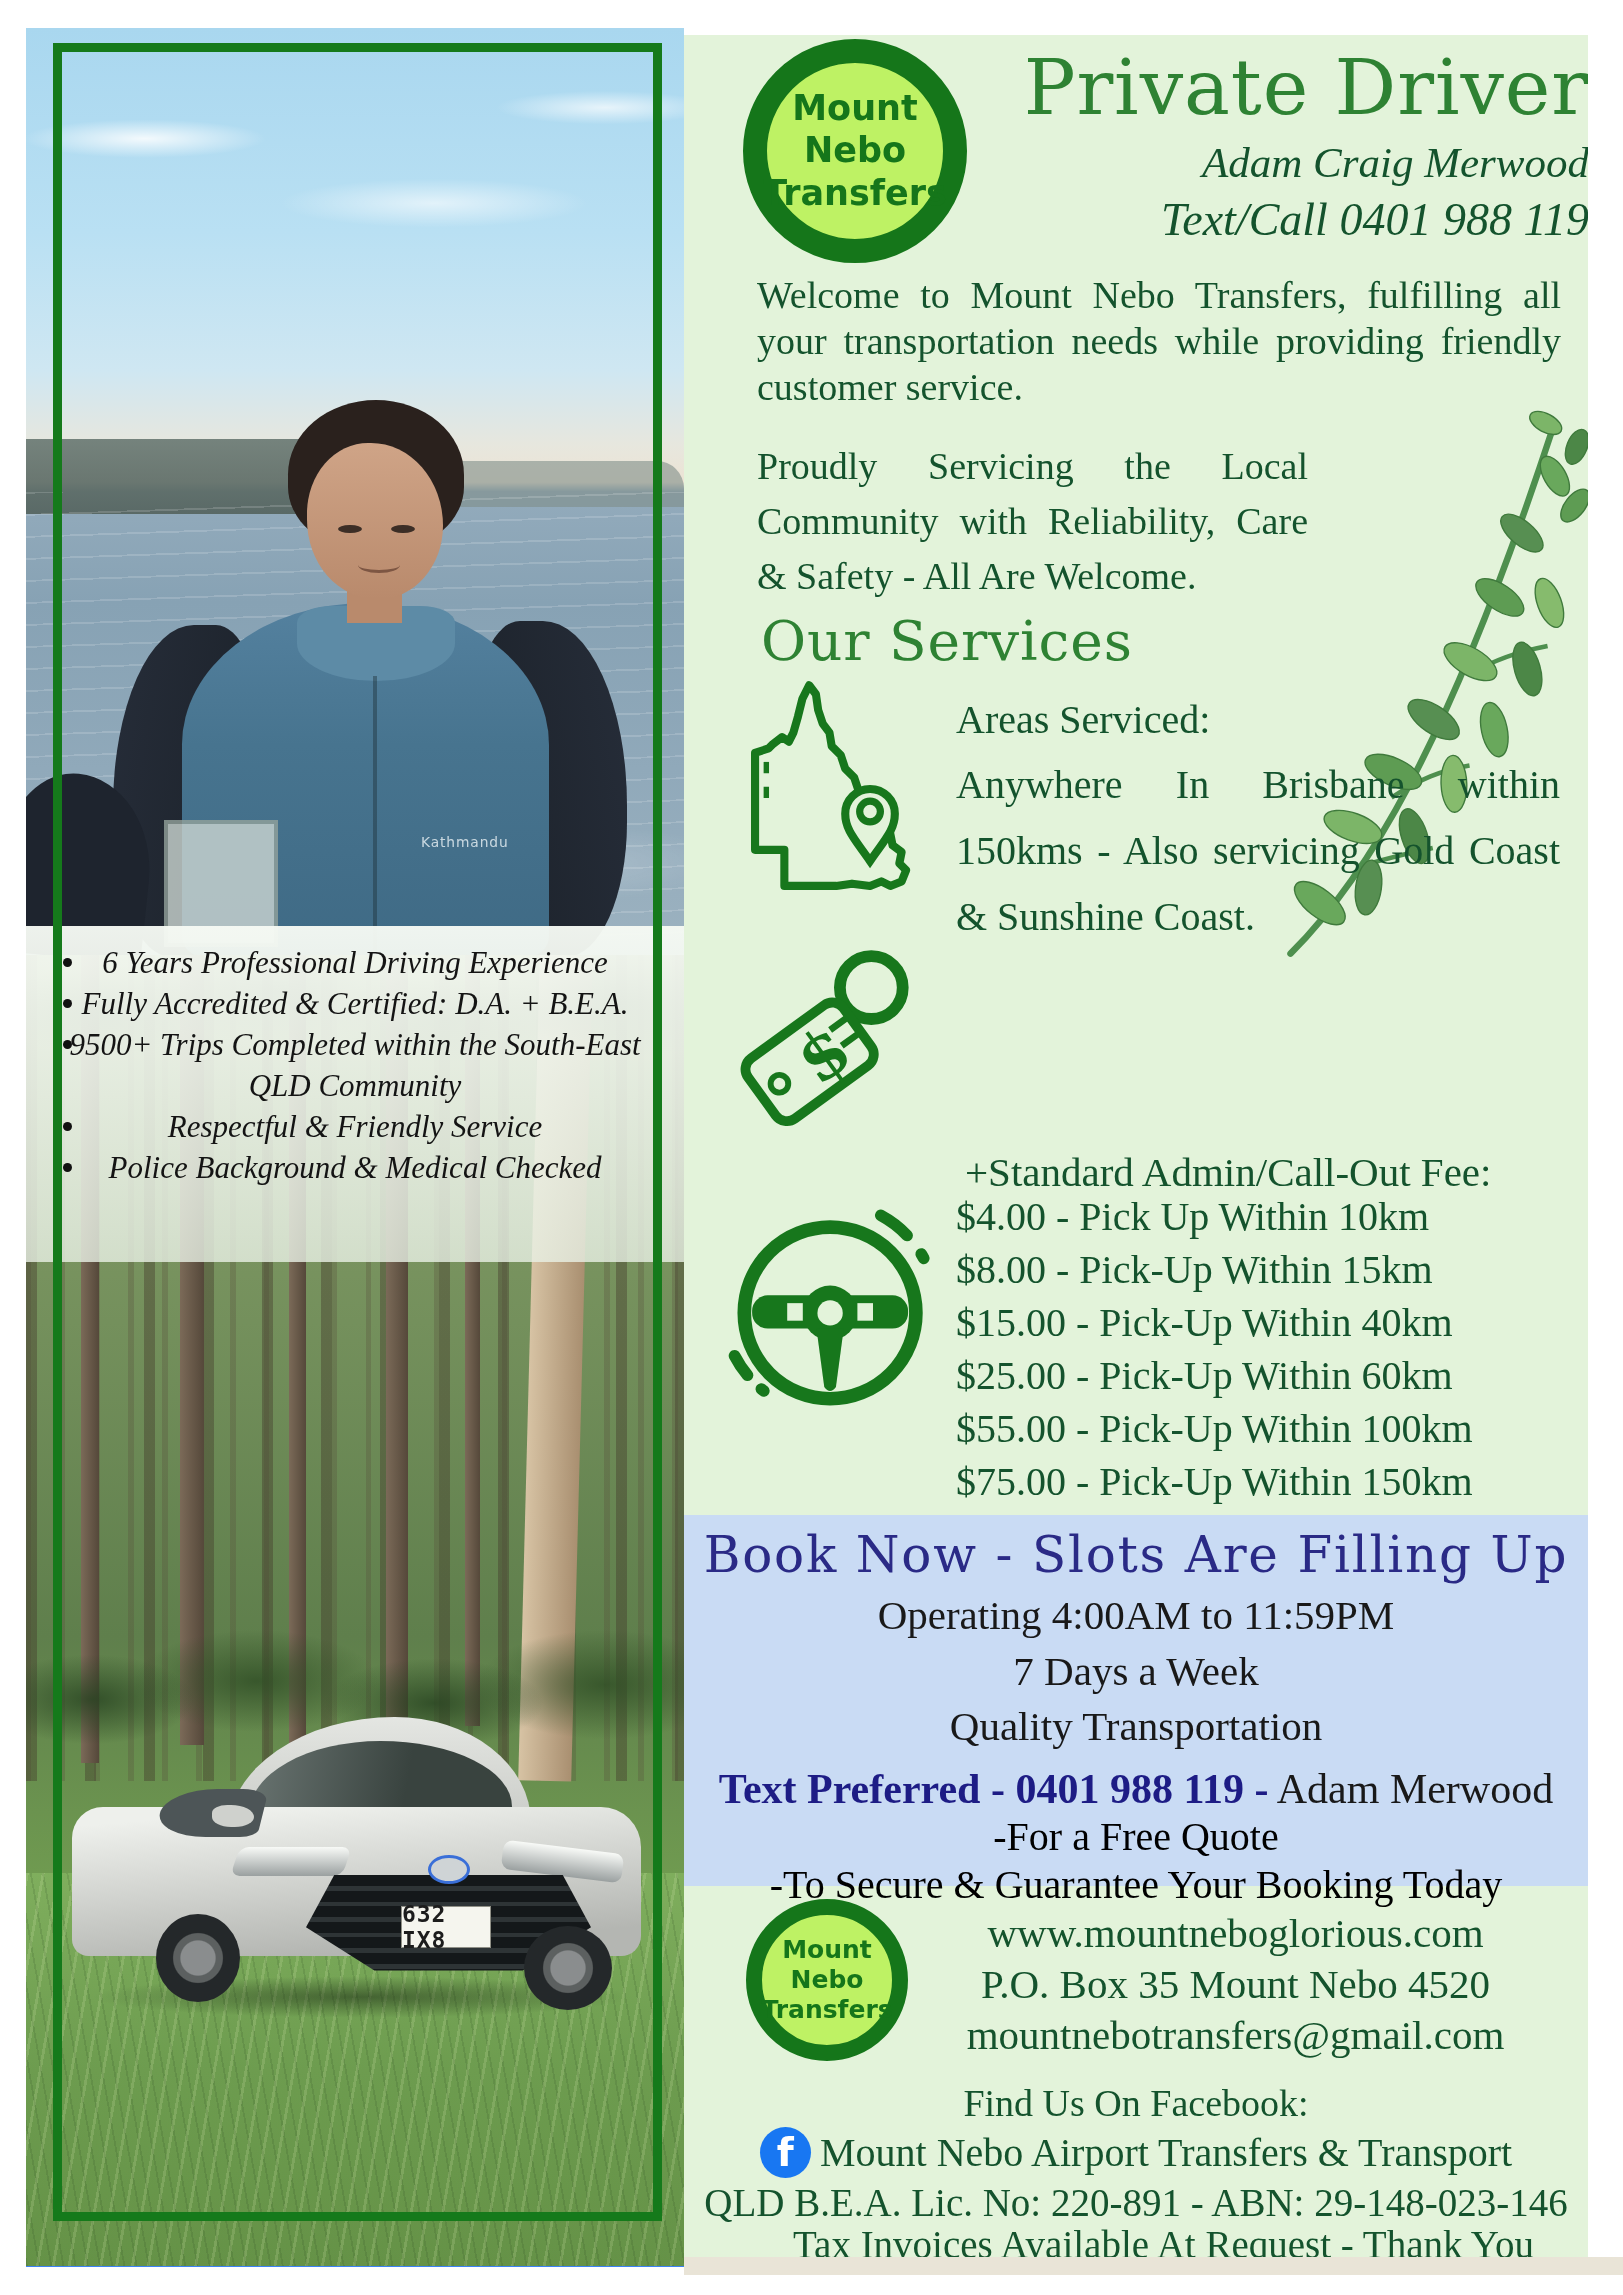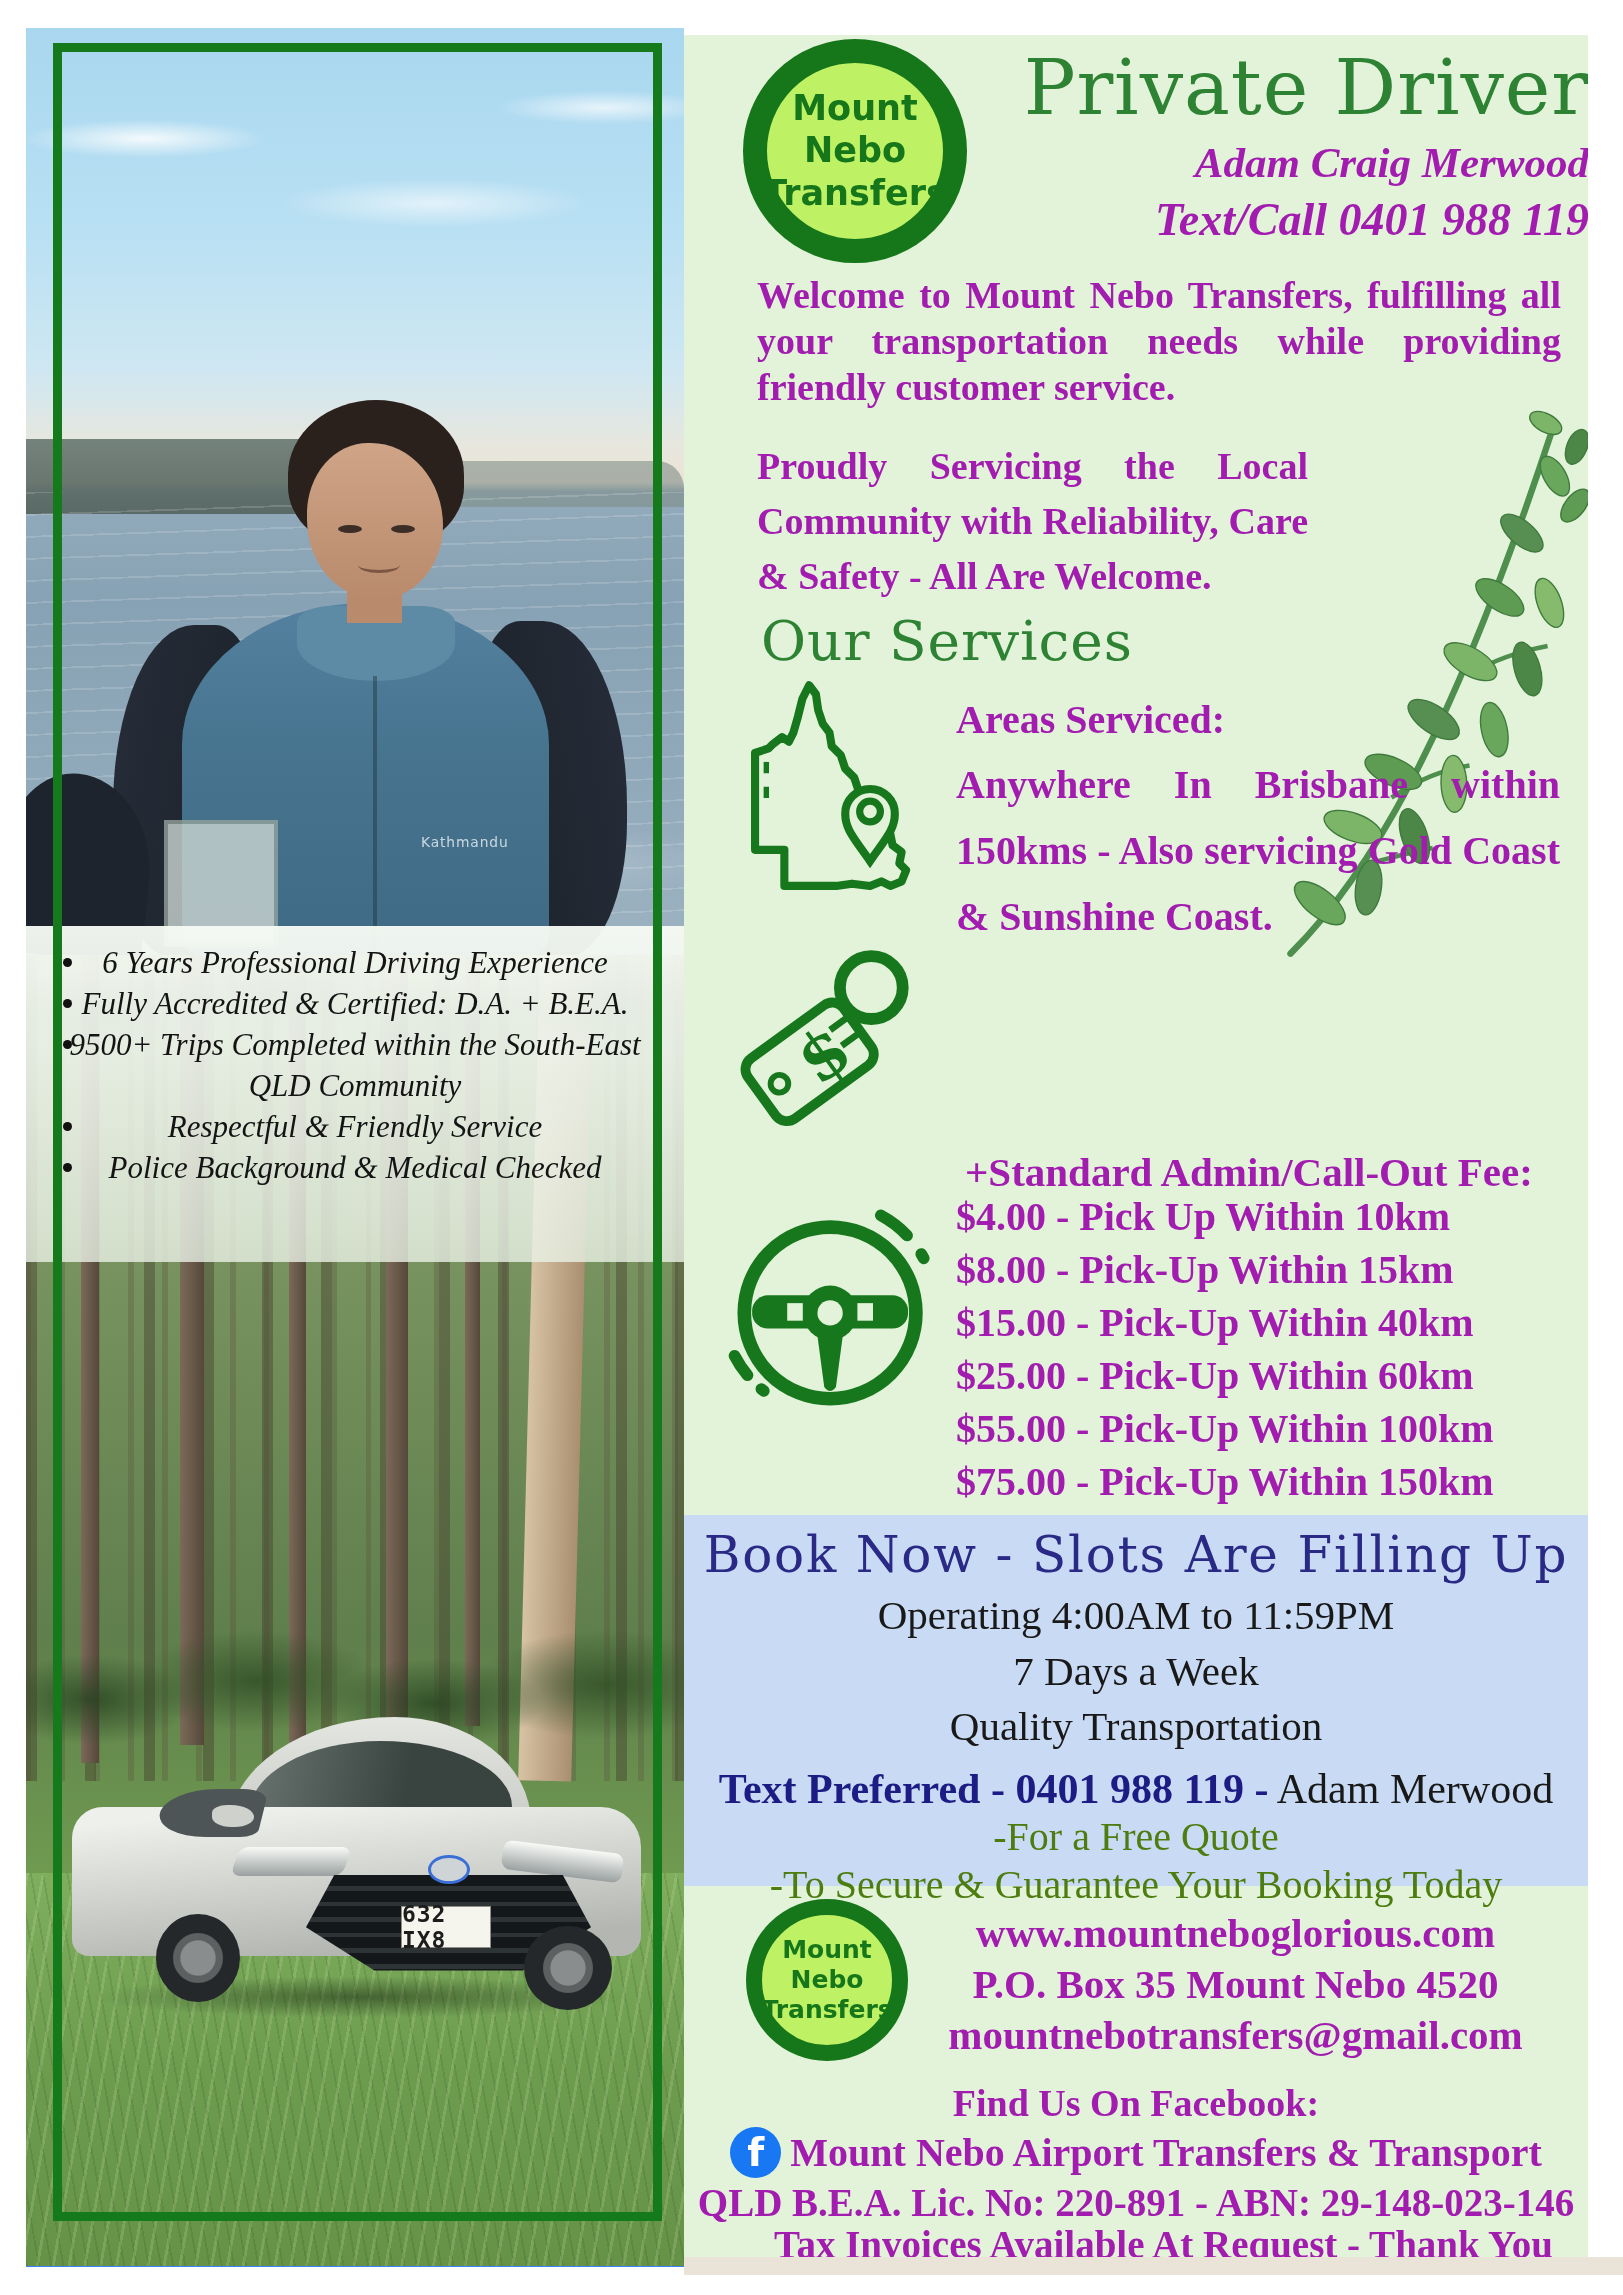--- a/index.html
+++ b/index.html
@@ -97,21 +97,21 @@
   .c-plate{position:absolute;left:329px;top:189px;width:90px;height:42px;background:#f5f5ee;border:1.8px solid #8f8f86;
     box-sizing:border-box;display:flex;align-items:center;justify-content:center;
     font-family:"DejaVu Sans Mono",monospace;font-weight:bold;font-size:23px;color:#1c1c1c;letter-spacing:0.9px;z-index:4;}
   .c-wheel{position:absolute;border-radius:50%;
     background:radial-gradient(circle,#8a8d8e 0 28%,#5c6060 30% 40%,#24282a 42% 100%);}
   .c-shadow{position:absolute;left:18.4px;top:259px;width:542px;height:42px;border-radius:50%;
     background:radial-gradient(ellipse,rgba(20,35,15,.5),transparent 70%);}
 
   
   .panel{position:absolute;left:684px;top:35px;width:904px;height:2230px;background:#e3f3da;overflow:hidden;}
-  .green{color:#a21caf;font-weight:bold;}
+  .green{color:#14532d;}
   .display{font-family:"DejaVu Serif",serif;font-weight:400;}
 
   .logo{border-radius:50%;background:#bef264;border-style:solid;border-color:#15761a;
     display:flex;flex-direction:column;align-items:center;justify-content:center;box-sizing:border-box;
     font-family:"DejaVu Sans",sans-serif;font-weight:bold;color:#15761a;text-align:center;}
   .logo-header{left:59px;top:3.7px;width:224px;height:224px;border-width:24px;font-size:35px;line-height:1.22;}
   .logo-footer{left:62px;top:1864px;width:162px;height:162px;border-width:16.5px;font-size:25px;line-height:1.2;}
 
   .title-block{left:290px;top:13px;width:615px;text-align:right;}
   .title{font-size:77px;letter-spacing:0.9px;color:#2e8233;line-height:1.05;}
@@ -133,21 +133,21 @@
   .u{text-decoration:underline;text-underline-offset:6.4px;text-decoration-thickness:2.8px;}
   .fee-heading{left:281px;top:1113px;width:606px;font-size:41px;}
   .wheel-wrap{left:33px;top:1143px;width:234px;height:262px;}
   .fees{left:272px;top:1155px;width:624px;font-size:40px;line-height:53px;}
 
   .blue{left:0;top:1480px;width:100%;height:371px;background:#c9dbf4;text-align:center;}
   .book-h{padding-top:11px;font-size:50px;letter-spacing:1.8px;color:#2a2a86;}
   .ops{margin-top:7.3px;font-size:41px;line-height:48px;color:#191919;}
   .contact-line{margin-top:14.7px;font-size:42px;color:#191919;}
   .contact-line b{color:#1d1c85;}
-  .subq{font-size:40px;line-height:48px;color:#4d7c0f;}
+  .subq{font-size:40px;line-height:48px;color:#000000;}
 
   .f-contact{left:230px;top:1873px;width:643px;text-align:center;font-size:41px;line-height:51px;}
   .f-findus{left:0;top:2046px;width:100%;text-align:center;font-size:38px;}
   .f-fbrow{left:0;top:2092px;width:100%;display:flex;align-items:center;justify-content:center;gap:9.2px;}
   .fb-icon{width:51px;height:51px;border-radius:50%;background:#1877f2;color:#fff;display:flex;align-items:center;
     justify-content:center;font-family:"DejaVu Sans",sans-serif;font-weight:bold;font-size:39px;}
   .f-fbpage{font-size:40px;}
   .f-license{left:0;top:2145px;width:100%;text-align:center;font-size:39px;}
   .f-tax{left:0;top:2187px;width:100%;text-align:center;font-size:39px;padding-left:55px;box-sizing:border-box;}
 

